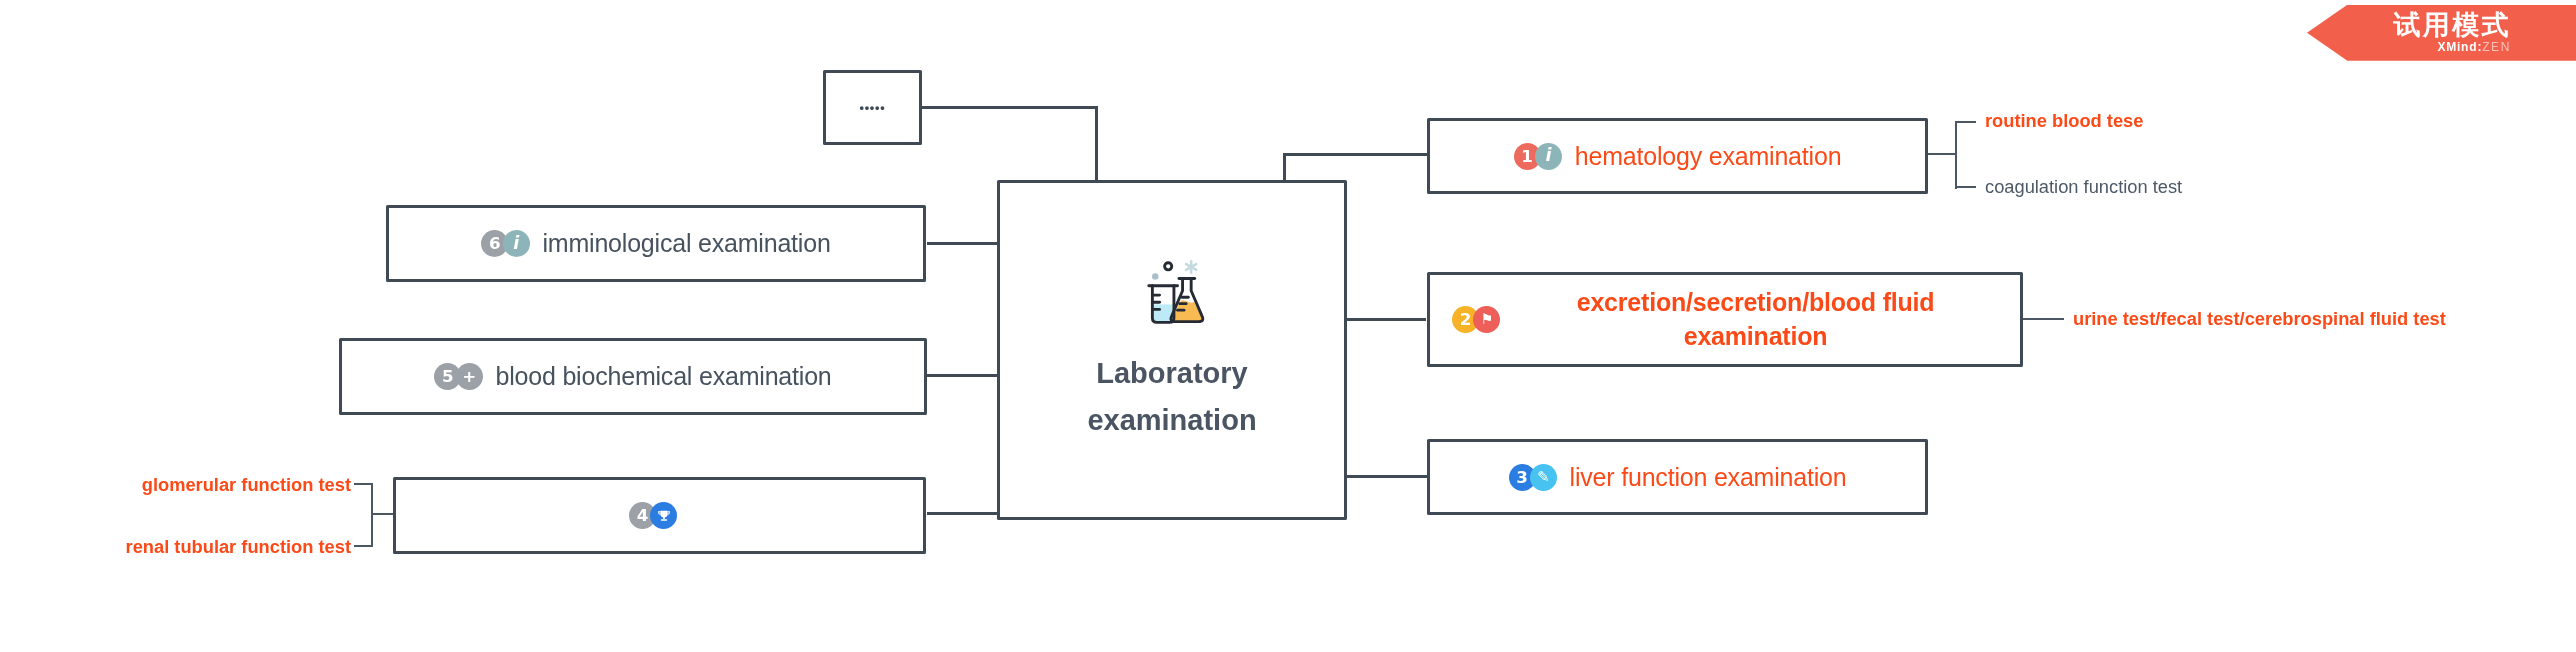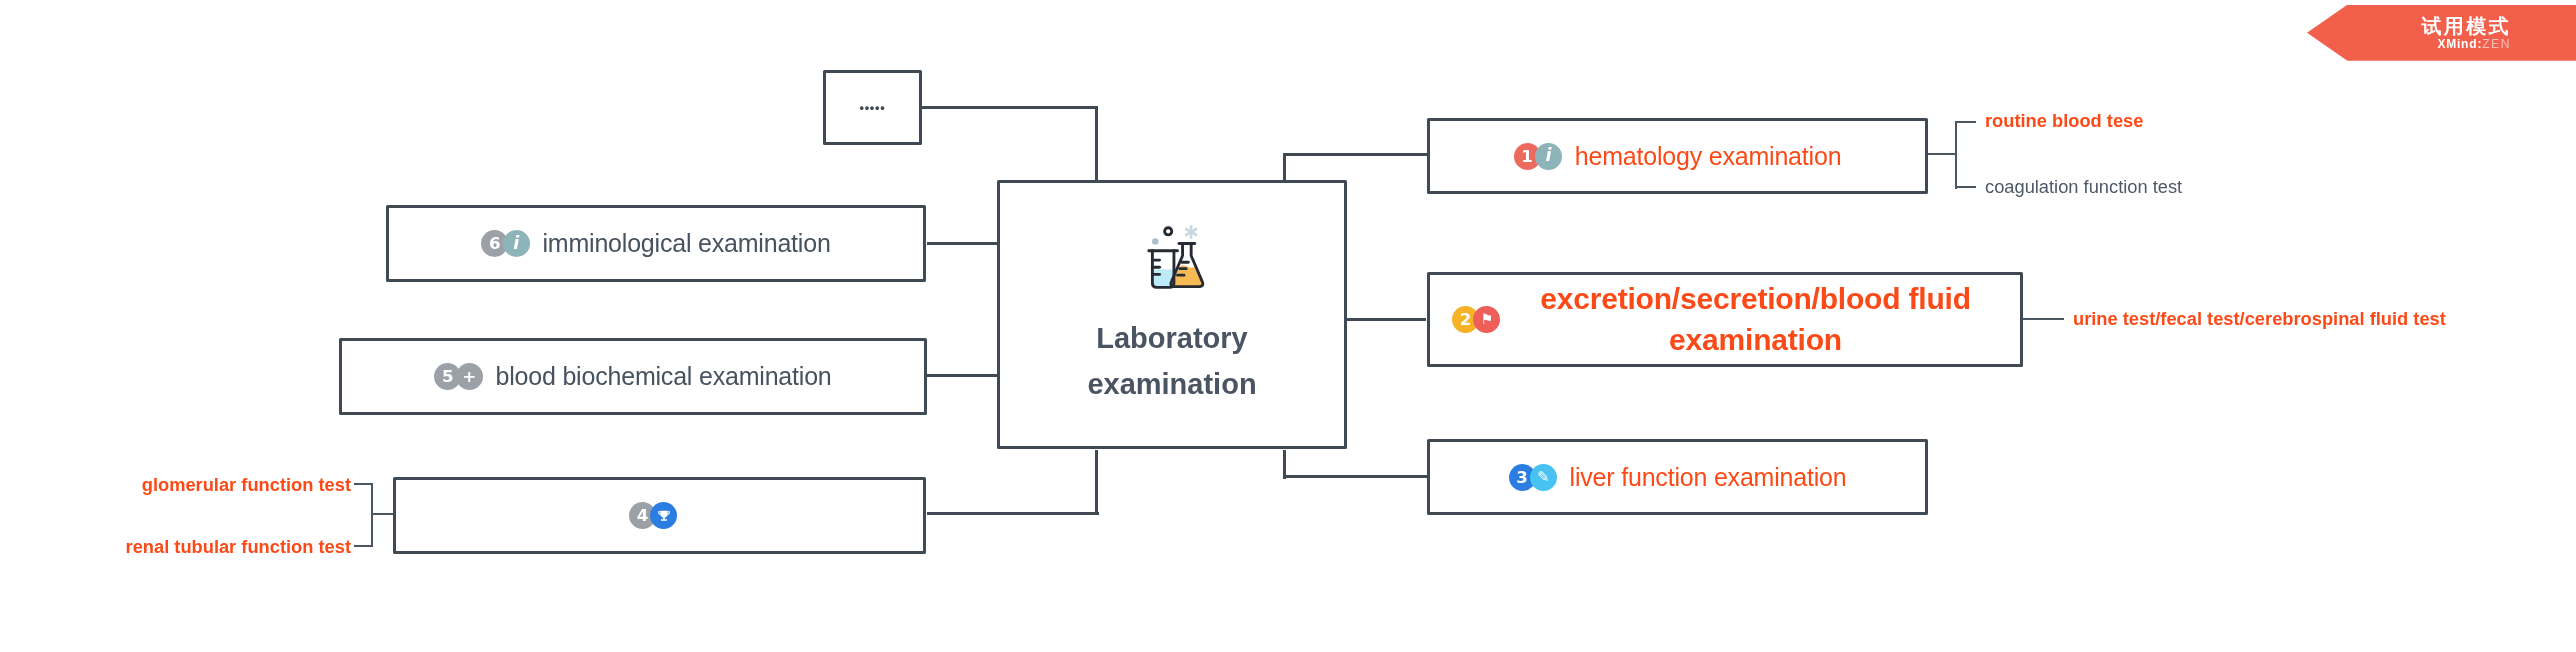--- a/index.html
+++ b/index.html
@@ -6,21 +6,21 @@
   #canvas{position:relative;width:2576px;height:653px;background:#ffffff;overflow:hidden;
           font-family:"Liberation Sans","DejaVu Sans",sans-serif;}
   
   .line{position:absolute;background:#3f4a55;}
   .bline{position:absolute;background:#4b5763;}
   
   .box{position:absolute;background:#ffffff;border:3.2px solid #3f4a55;border-radius:1.6px;
        display:flex;align-items:center;justify-content:center;box-sizing:border-box;}
   .topic-label{font-weight:normal;color:#47525f;font-size:25px;letter-spacing:-0.2px;white-space:nowrap;}
   .topic-label.red{color:#fb4a17;}
-  .wrap-label{font-weight:bold;color:#fb4a17;font-size:30px;letter-spacing:-0.2px;
+  .wrap-label{font-weight:bold;color:#fb4a17;font-size:25px;letter-spacing:-0.2px;
               text-align:center;line-height:1.35;max-width:485px;}
   .markers{display:flex;align-items:center;margin-right:12.7px;}
   .marker{width:27px;height:27px;border-radius:50%;display:flex;align-items:center;justify-content:center;
           color:#ffffff;font-weight:bold;font-size:16.7px;font-family:"DejaVu Sans",sans-serif;line-height:1;}
   .marker + .marker{margin-left:-5.6px;}
   .m-gray{background:#9ba1a7;}
   .m-teal{background:#8db5b9;}
   .m-red{background:#ed6a5f;}
   .m-yellow{background:#f6b327;}
   .m-flagred{background:#ed5f58;font-size:14.3px;}
@@ -34,21 +34,21 @@
   .child{position:absolute;font-size:18.3px;white-space:nowrap;}
   .child.red{color:#fb4a17;font-weight:bold;}
   .child.gray{color:#4d5966;font-weight:normal;}
   
   #collapsed{font-weight:bold;color:#3f4a55;font-size:12.7px;letter-spacing:0.8px;}
   
   #trial{position:absolute;left:2307px;top:4.8px;width:269px;height:56px;background:#f2604b;
          clip-path:polygon(0 50%,15% 0,100% 0,100% 100%,15% 100%);
          display:flex;flex-direction:column;justify-content:center;align-items:flex-end;
          padding-right:65px;box-sizing:border-box;}
-  #trial .t1{color:#ffffff;font-weight:bold;font-size:20px;letter-spacing:2.4px;line-height:1.1;}
+  #trial .t1{color:#ffffff;font-weight:bold;font-size:27px;letter-spacing:2.4px;line-height:1.1;}
   #trial .t2{font-size:12px;line-height:1.2;letter-spacing:0.8px;}
   #trial .t2 .b{color:#ffffff;font-weight:bold;text-align:center;}
   #trial .t2 .z{color:rgba(255,255,255,0.6);font-weight:normal;letter-spacing:1.6px;}
 </style>
 </head>
 <body>
 
 <div id="canvas">
 
   <div class="line" style="left:922px;top:106px;width:176px;height:3.2px;"></div>
@@ -72,21 +72,21 @@
 
   <div class="bline" style="left:371px;top:483px;width:2.4px;height:64px;"></div>
   <div class="bline" style="left:354px;top:483px;width:19px;height:2.4px;"></div>
   <div class="bline" style="left:354px;top:545px;width:19px;height:2.4px;"></div>
   <div class="bline" style="left:371px;top:513px;width:22px;height:2.4px;"></div>
 
   <div class="box" style="left:823px;top:70px;width:99px;height:75px;">
     <span id="collapsed">•••••</span>
   </div>
 
-  <div class="box" id="central" style="left:997px;top:180px;width:350px;height:269px;">
+  <div class="box" id="central" style="left:997px;top:180px;width:350px;height:340px;">
     <span style="margin-bottom:11px;">
       <svg width="87" height="79" viewBox="0 0 120 110">
         <g fill="none" stroke="#262b33" stroke-width="4" stroke-linecap="round" stroke-linejoin="round">
           <circle cx="54" cy="13" r="5"></circle>
         </g>
         <circle cx="36" cy="27" r="4.5" fill="#a9bfc9"></circle>
         <g stroke="#c5dade" stroke-width="3.5" stroke-linecap="round">
           <line x1="86" y1="6" x2="86" y2="22"></line>
             <line x1="79" y1="10" x2="93" y2="18"></line>
             <line x1="93" y1="10" x2="79" y2="18"></line>

